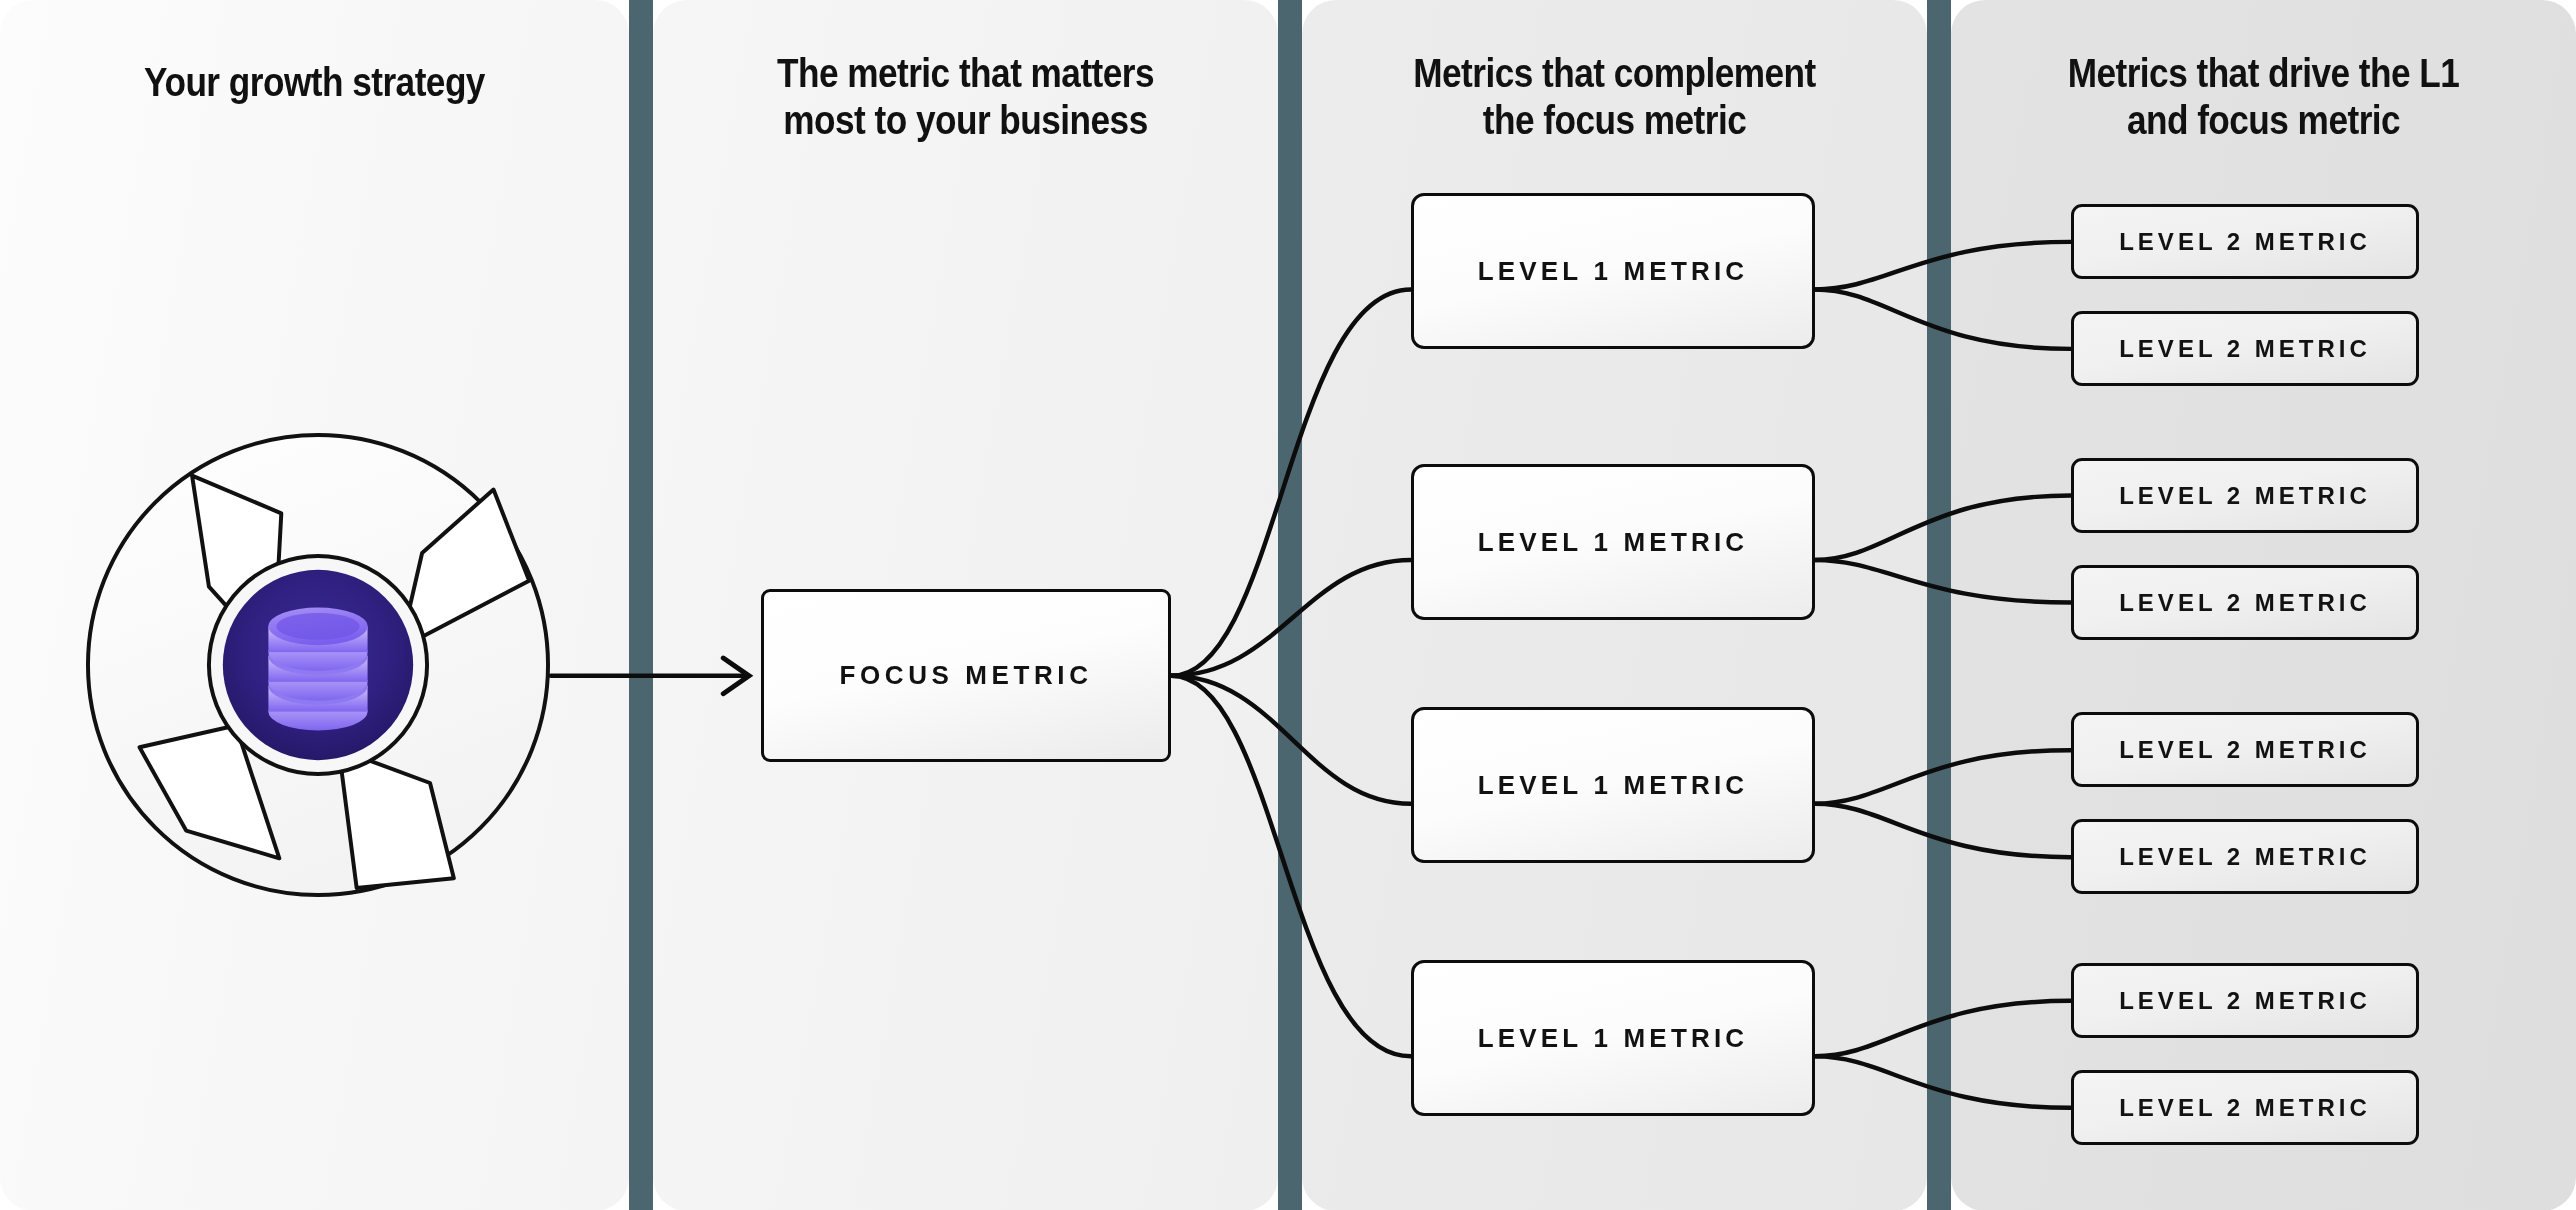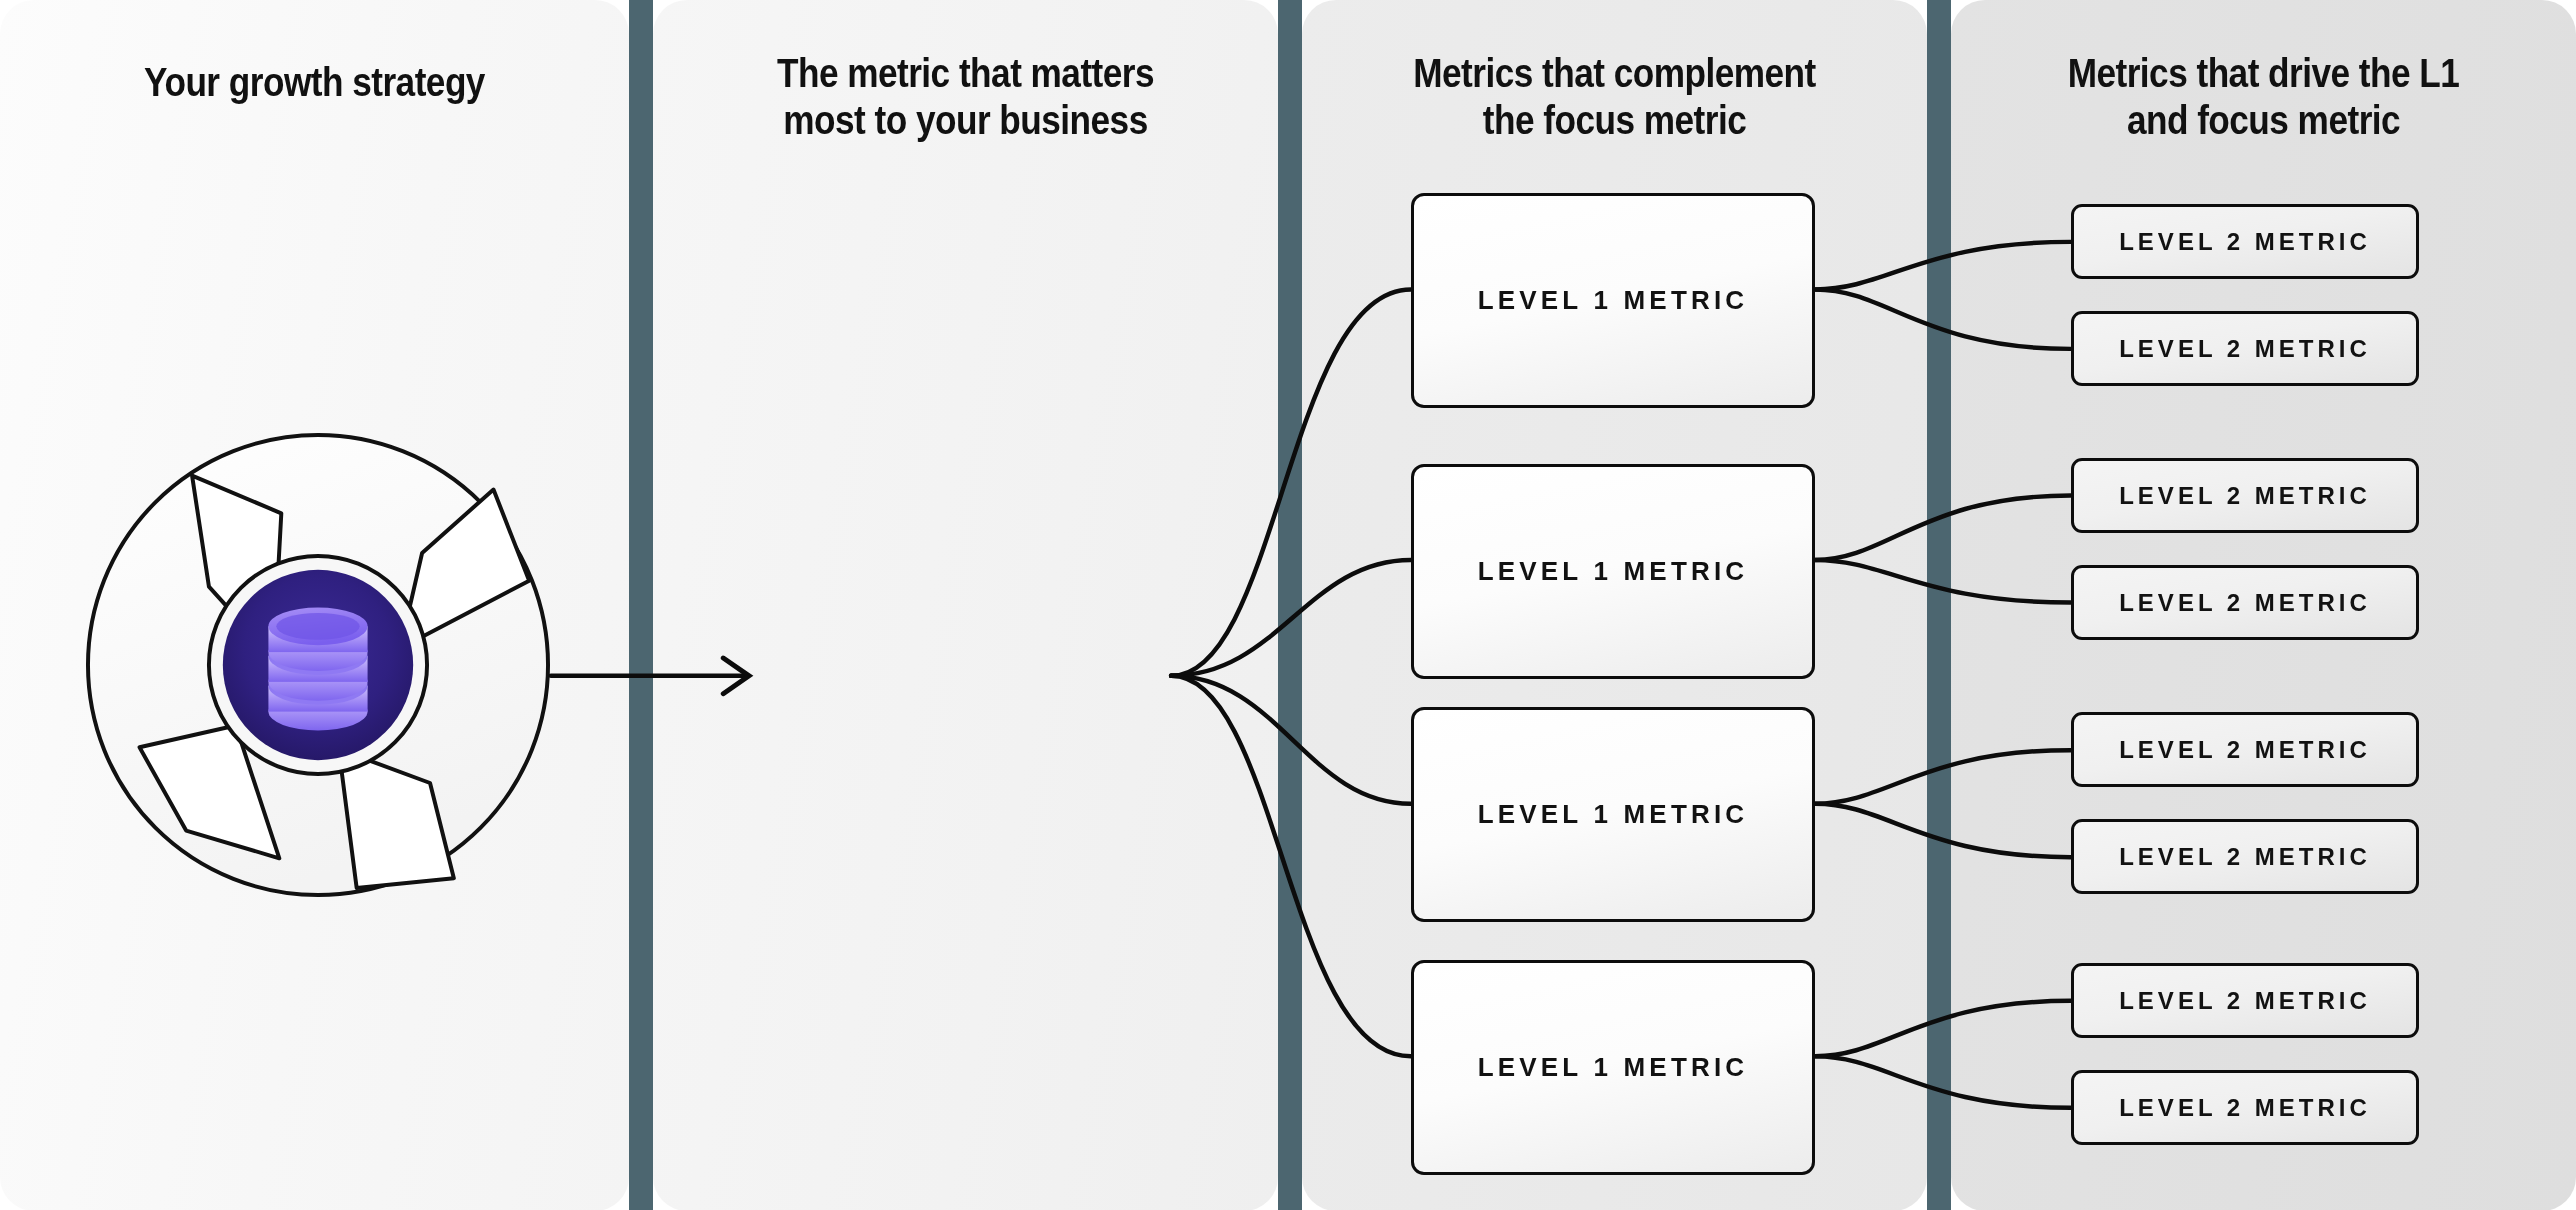--- a/index.html
+++ b/index.html
@@ -53,21 +53,21 @@
     font-weight:700; color:#121212;
     text-transform:uppercase;
   }
   .node.focus{
     left:761px; top:589px; width:410px; height:173px;
     border-radius:9px;
     background:linear-gradient(168deg,#ffffff 0%,#fdfdfd 45%,#ebebeb 100%);
     font-size:26px; letter-spacing:4.6px;
   }
   .node.l1{
-    left:1411px; width:404px; height:215px;
+    left:1411px; width:404px; height:156px;
     border-radius:13px;
     background:linear-gradient(168deg,#ffffff 0%,#fcfcfc 48%,#ececec 100%);
     font-size:26px; letter-spacing:4.2px;
   }
   .node.l2{
     left:2071px; width:348px; height:75px;
     border-radius:11px;
     background:linear-gradient(170deg,#f4f4f4 0%,#f0f0f0 45%,#e4e4e4 100%);
     font-size:24px; letter-spacing:4px;
   }
@@ -163,20 +163,21 @@
       <path d="M1832 565 C 1905 565, 1940 608, 2090 608"></path>
 
       <path d="M1832 811 C 1905 811, 1940 757, 2090 757"></path>
       <path d="M1832 811 C 1905 811, 1940 865, 2090 865"></path>
 
       <path d="M1832 1066 C 1905 1066, 1940 1010, 2090 1010"></path>
       <path d="M1832 1066 C 1905 1066, 1940 1118, 2090 1118"></path>
     </g>
   </svg>
 
+  <div class="node focus">FOCUS METRIC</div>
 
   <div class="node l1" style="top:193px">LEVEL 1 METRIC</div>
   <div class="node l1" style="top:464px">LEVEL 1 METRIC</div>
   <div class="node l1" style="top:707px">LEVEL 1 METRIC</div>
   <div class="node l1" style="top:960px">LEVEL 1 METRIC</div>
 
   <div class="node l2" style="top:204px">LEVEL 2 METRIC</div>
   <div class="node l2" style="top:311px">LEVEL 2 METRIC</div>
   <div class="node l2" style="top:458px">LEVEL 2 METRIC</div>
   <div class="node l2" style="top:565px">LEVEL 2 METRIC</div>

